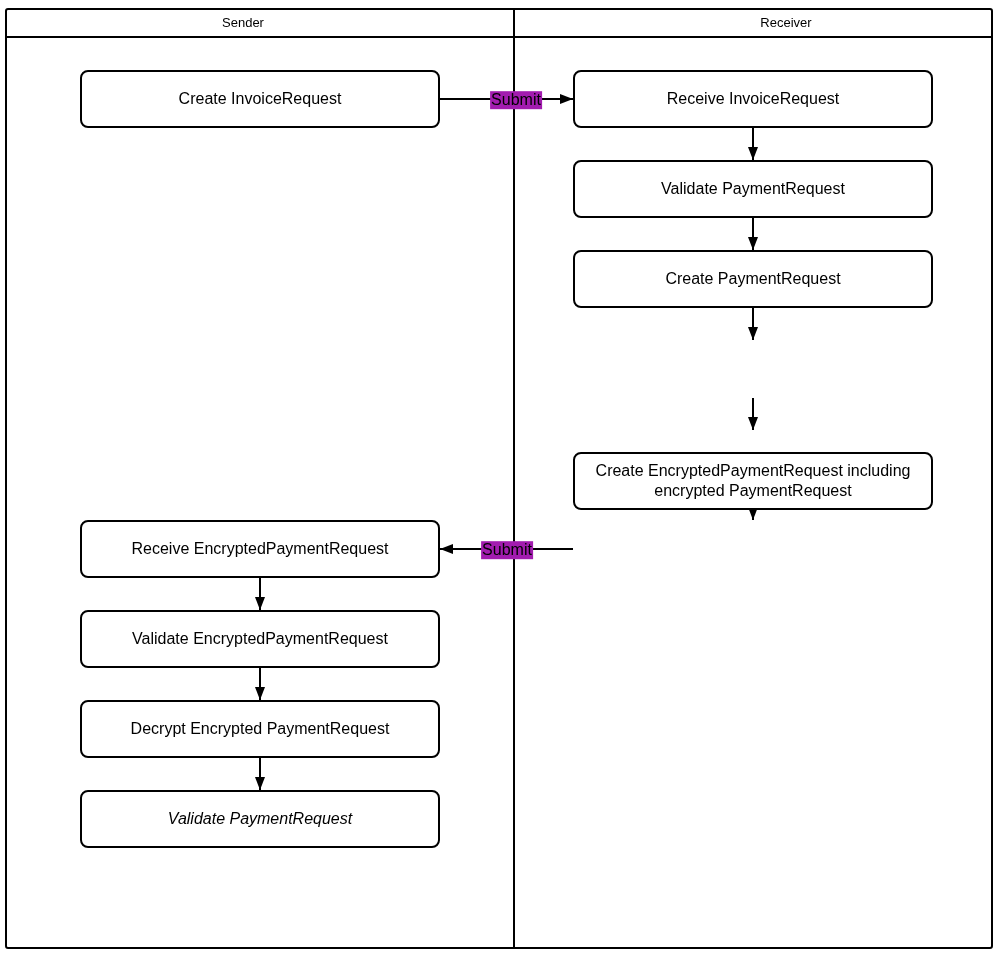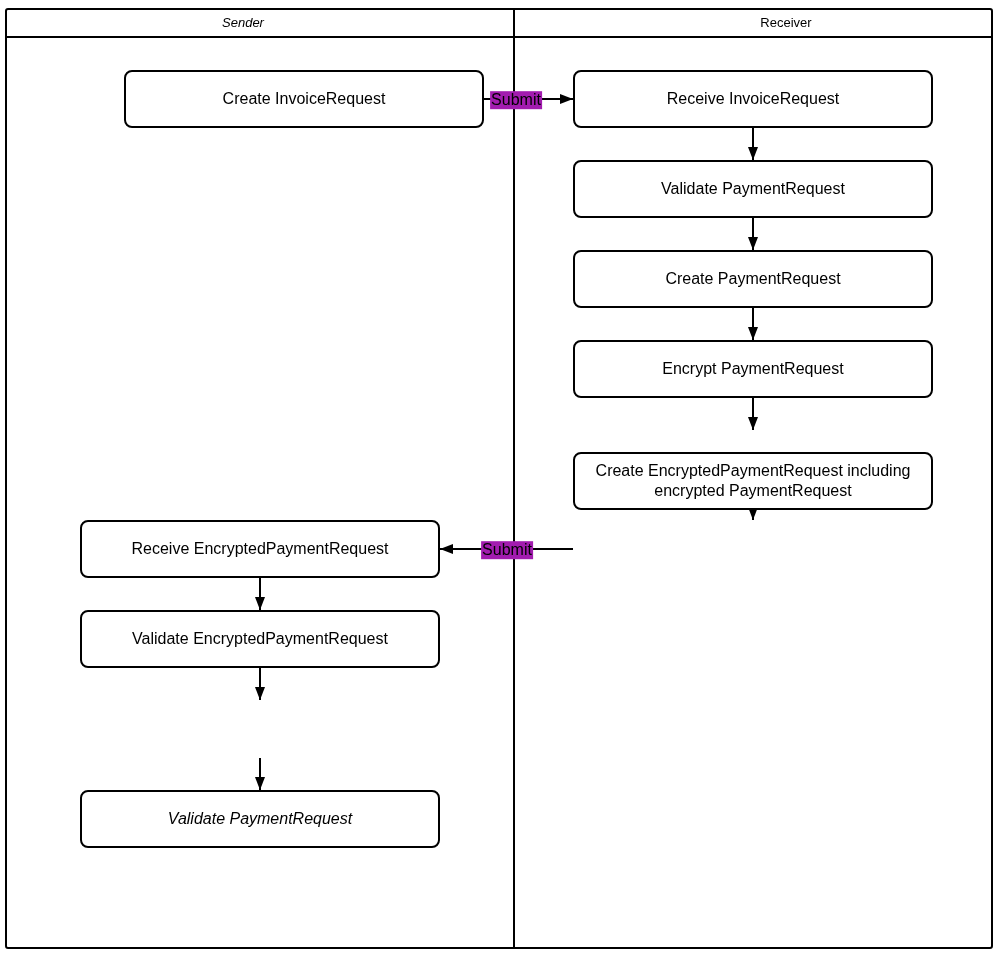--- a/index.html
+++ b/index.html
@@ -43,21 +43,21 @@
     height: 941px;
     background: #000000;
   }
   .lane-title {
     position: absolute;
     top: 15px;
     font-size: 13px;
     text-align: center;
     line-height: 1.2;
   }
-  .lane-title.sender { left: 5px; width: 476px; font-style: italic; }
+  .lane-title.sender { left: 5px; width: 476px; }
   .lane-title.receiver { left: 515px; width: 542px; }
   .arrows {
     position: absolute;
     left: 0;
     top: 0;
     width: 1000px;
     height: 959px;
   }
   .node {
     position: absolute;
@@ -112,27 +112,27 @@
     <line x1="753" y1="398" x2="753" y2="430" stroke="#000000" stroke-width="2" marker-end="url(#arrowhead)"></line>
     <line x1="753" y1="488" x2="753" y2="520" stroke="#000000" stroke-width="2" marker-end="url(#arrowhead)"></line>
 
     <line x1="573" y1="549" x2="440" y2="549" stroke="#000000" stroke-width="2" marker-end="url(#arrowhead)"></line>
 
     <line x1="260" y1="578" x2="260" y2="610" stroke="#000000" stroke-width="2" marker-end="url(#arrowhead)"></line>
     <line x1="260" y1="668" x2="260" y2="700" stroke="#000000" stroke-width="2" marker-end="url(#arrowhead)"></line>
     <line x1="260" y1="758" x2="260" y2="790" stroke="#000000" stroke-width="2" marker-end="url(#arrowhead)"></line>
   </svg>
 
-  <div class="node" style="left:80px; top:70px;margin-left:44px;">Create InvoiceRequest</div>
+  <div class="node" style="left:80px; top:70px;">Create InvoiceRequest</div>
   <div class="node" style="left:80px; top:520px;">Receive EncryptedPaymentRequest</div>
   <div class="node" style="left:80px; top:610px;">Validate EncryptedPaymentRequest</div>
+  <div class="node" style="left:80px; top:700px;">Decrypt Encrypted PaymentRequest</div>
   <div class="node" style="left:80px; top:790px;font-style:italic;">Validate PaymentRequest</div>
 
   <div class="node" style="left:573px; top:70px;">Receive InvoiceRequest</div>
   <div class="node" style="left:573px; top:160px;">Validate PaymentRequest</div>
   <div class="node" style="left:573px; top:250px;">Create PaymentRequest</div>
-  <div class="node" style="left:573px; top:340px;">Encrypt PaymentRequest</div>
   <div class="node" style="left:573px; top:452px;">Create EncryptedPaymentRequest including encrypted PaymentRequest</div>
 
   <div class="edge-label" style="left:516px; top:100px;">Submit</div>
   <div class="edge-label" style="left:507px; top:550px;">Submit</div>
 
 </div>
 
 </body></html>

